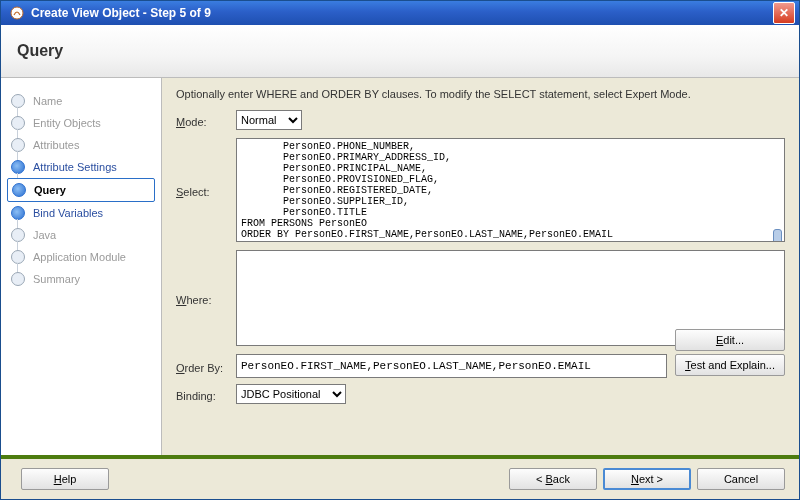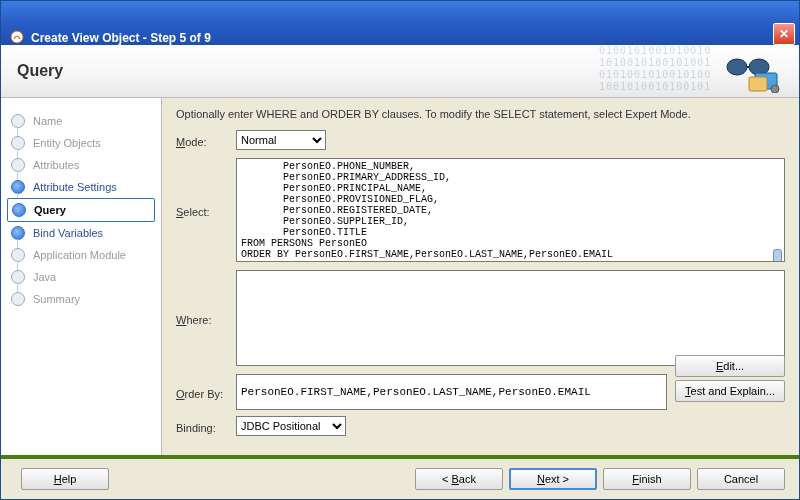--- a/index.html
+++ b/index.html
@@ -1,17 +1,17 @@
 <!DOCTYPE html>
 <html><head>
 <meta charset="utf-8">
 <style>
 html,body{margin:0;padding:0;font-family:Tahoma,Arial,sans-serif;font-size:11px;color:#000;background:#fff}
 .window{width:800px;height:500px;border:1px solid #1a4e8e;box-sizing:border-box;display:flex;flex-direction:column;background:#ece9d8}
-.titlebar{height:44px;background:linear-gradient(to bottom,#3a7de0 0%,#2b5fc8 45%,#1e4fb0 100%);display:flex;align-items:flex-end;padding:0 4px 0 8px;color:#fff;font-weight:bold;font-size:12px}
+.titlebar{height:24px;background:linear-gradient(to bottom,#3a7de0 0%,#2b5fc8 45%,#1e4fb0 100%);display:flex;align-items:center;padding:0 4px 0 8px;color:#fff;font-weight:bold;font-size:12px}
 .title-icon{width:16px;height:16px;margin-right:6px;display:flex;align-items:center;justify-content:center}
 .title-icon svg{display:block}
 .title-text{flex:1}
 .close-btn{width:20px;height:20px;background:linear-gradient(to bottom,#f29a8f,#d63c20);border:1px solid #fff;border-radius:2px;display:flex;align-items:center;justify-content:center;color:#fff;font-weight:bold;font-size:12px;cursor:pointer}
 .header-band{height:52px;background:linear-gradient(to bottom,#fff 0%,#f5f5f5 60%,#e8e8e8 100%);border-bottom:1px solid #bcbcbc;position:relative;display:flex;align-items:center;padding-left:16px}
 .header-title{font-size:16px;font-weight:bold;color:#333}
 .header-deco{position:absolute;right:0;top:0;bottom:0;width:200px;overflow:hidden}
 .binary-bg{position:absolute;right:0;top:0;bottom:0;width:200px;font-family:monospace;font-size:10px;color:rgba(60,120,170,0.25);line-height:12px;letter-spacing:1px;white-space:pre}
 .deco-icons{position:absolute;right:18px;top:8px}
 .body{flex:1;display:flex;min-height:0}
@@ -26,21 +26,21 @@
 .step.current .step-label{color:#000;font-weight:bold;text-decoration:none}
 .main{flex:1;padding:10px 14px 0 14px;display:flex;flex-direction:column;min-width:0}
 .instr{color:#333;margin-bottom:10px}
 .row{display:flex;align-items:center;margin-bottom:8px}
 .lbl{width:60px;padding-top:3px;color:#333}
 .lbl .ul{text-decoration:underline}
 select{font-family:Tahoma,Arial,sans-serif;font-size:11px;height:20px;border:1px solid #7a7a7a;background:#fff}
 .sql-box{flex:1;height:104px;border:1px solid #7a7a7a;background:#fff;font-family:"Courier New",monospace;font-size:10px;padding:2px 4px;overflow:auto;white-space:pre;box-sizing:border-box;position:relative}
 .sql-scroll-thumb{position:absolute;right:2px;top:90px;width:7px;height:24px;background:#b8cde8;border:1px solid #6a8fc0;border-radius:3px}
 .where-box{flex:1;height:96px;border:1px solid #7a7a7a;background:#fff;font-family:"Courier New",monospace;font-size:11px;padding:2px 4px;box-sizing:border-box}
-input[type=text]{font-family:"Courier New",monospace;font-size:11px;height:36px;border:1px solid #7a7a7a;padding:0 4px;box-sizing:border-box}
+input[type=text]{font-family:"Courier New",monospace;font-size:11px;height:24px;border:1px solid #7a7a7a;padding:0 4px;box-sizing:border-box}
 .btn{height:22px;min-width:88px;background:linear-gradient(to bottom,#fdfdfd,#e2e2e2);border:1px solid #9a9a9a;border-radius:2px;font-family:Tahoma,Arial,sans-serif;font-size:11px;cursor:pointer;padding:0 8px}
 .btn .ul{text-decoration:underline}
 .btn.default{border:2px solid #4a8ad4}
 .footer{height:40px;border-top:4px solid #4d7c0f;background:#ece9d8;display:flex;align-items:center;padding:0 14px}
 .footer .spacer{flex:1}
 .footer .btn{margin-left:6px}
 .side-col{display:flex;flex-direction:column;gap:3px;margin-left:8px}
 </style>
 </head>
 <body>
@@ -55,36 +55,20 @@
         </svg>
     </span>
     <span class="title-text">Create View Object - Step 5 of 9</span>
     <div class="close-btn">
       <span>✕</span>
     </div>
   </div>
 
   <div class="header-band">
     <span class="header-title">Query</span>
-    <div class="header-deco">
-      <div class="binary-bg">0100101001010010
-1010010100101001
-0101001010010100
-1001010010100101</div>
-      <div class="deco-icons">
-        <svg width="56" height="40">
-          <ellipse cx="12" cy="14" rx="10" ry="8" fill="#3a5f88" stroke="#14304f"></ellipse>
-          <ellipse cx="34" cy="14" rx="10" ry="8" fill="#3a5f88" stroke="#14304f"></ellipse>
-          <path d="M22 14 h2" stroke="#14304f" stroke-width="2"></path>
-          <rect x="30" y="20" width="22" height="16" rx="2" fill="#4aa3e0" stroke="#1a5f94"></rect>
-          <rect x="24" y="24" width="18" height="14" rx="2" fill="#f2c56a" stroke="#b8882e"></rect>
-          <circle cx="50" cy="36" r="4" fill="#888" stroke="#555"></circle>
-        </svg>
-      </div>
-    </div>
   </div>
 
   <div class="body">
 
     <div class="sidebar">
       <div class="step">
           <span class="step-dot"></span>
           <span class="step-line"></span>
           <span class="step-label">Name</span>
         </div>
@@ -108,39 +92,39 @@
           <span class="step-label">Query</span>
         </div>
       <div class="step link">
           <span class="step-dot filled"></span>
           <span class="step-line"></span>
           <span class="step-label">Bind Variables</span>
         </div>
       <div class="step">
           <span class="step-dot"></span>
           <span class="step-line"></span>
-          <span class="step-label">Application Module</span>
+          <span class="step-label">Java</span>
         </div>
       <div class="step">
           <span class="step-dot"></span>
           <span class="step-line"></span>
-          <span class="step-label">Java</span>
+          <span class="step-label">Application Module</span>
         </div>
       <div class="step">
           <span class="step-dot"></span>
           <span class="step-label">Summary</span>
         </div>
     </div>
 
     <div class="main">
       <div class="instr">Optionally enter WHERE and ORDER BY clauses. To modify the SELECT statement, select Expert Mode.</div>
 
       <div class="row">
         <div class="lbl"><span class="ul">M</span>ode:</div>
-        <select style="width:90px">
+        <select style="width:66px">
           <option>Normal</option>
         </select>
       </div>
 
       <div class="row">
         <div class="lbl"><span class="ul">S</span>elect:</div>
         <div class="sql-box">       PersonEO.PHONE_NUMBER,
        PersonEO.PRIMARY_ADDRESS_ID,
        PersonEO.PRINCIPAL_NAME,
        PersonEO.PROVISIONED_FLAG,
@@ -172,17 +156,16 @@
         </select>
       </div>
     </div>
   </div>
 
   <div class="footer">
     <button class="btn"><span class="ul">H</span>elp</button>
     <div class="spacer"></div>
     <button class="btn">&lt; <span class="ul">B</span>ack</button>
     <button class="btn default"><span class="ul">N</span>ext &gt;</button>
-    <button class="btn"><span class="ul">F</span>inish</button>
     <button class="btn">Cancel</button>
   </div>
 
 </div>
 
 </body></html>

